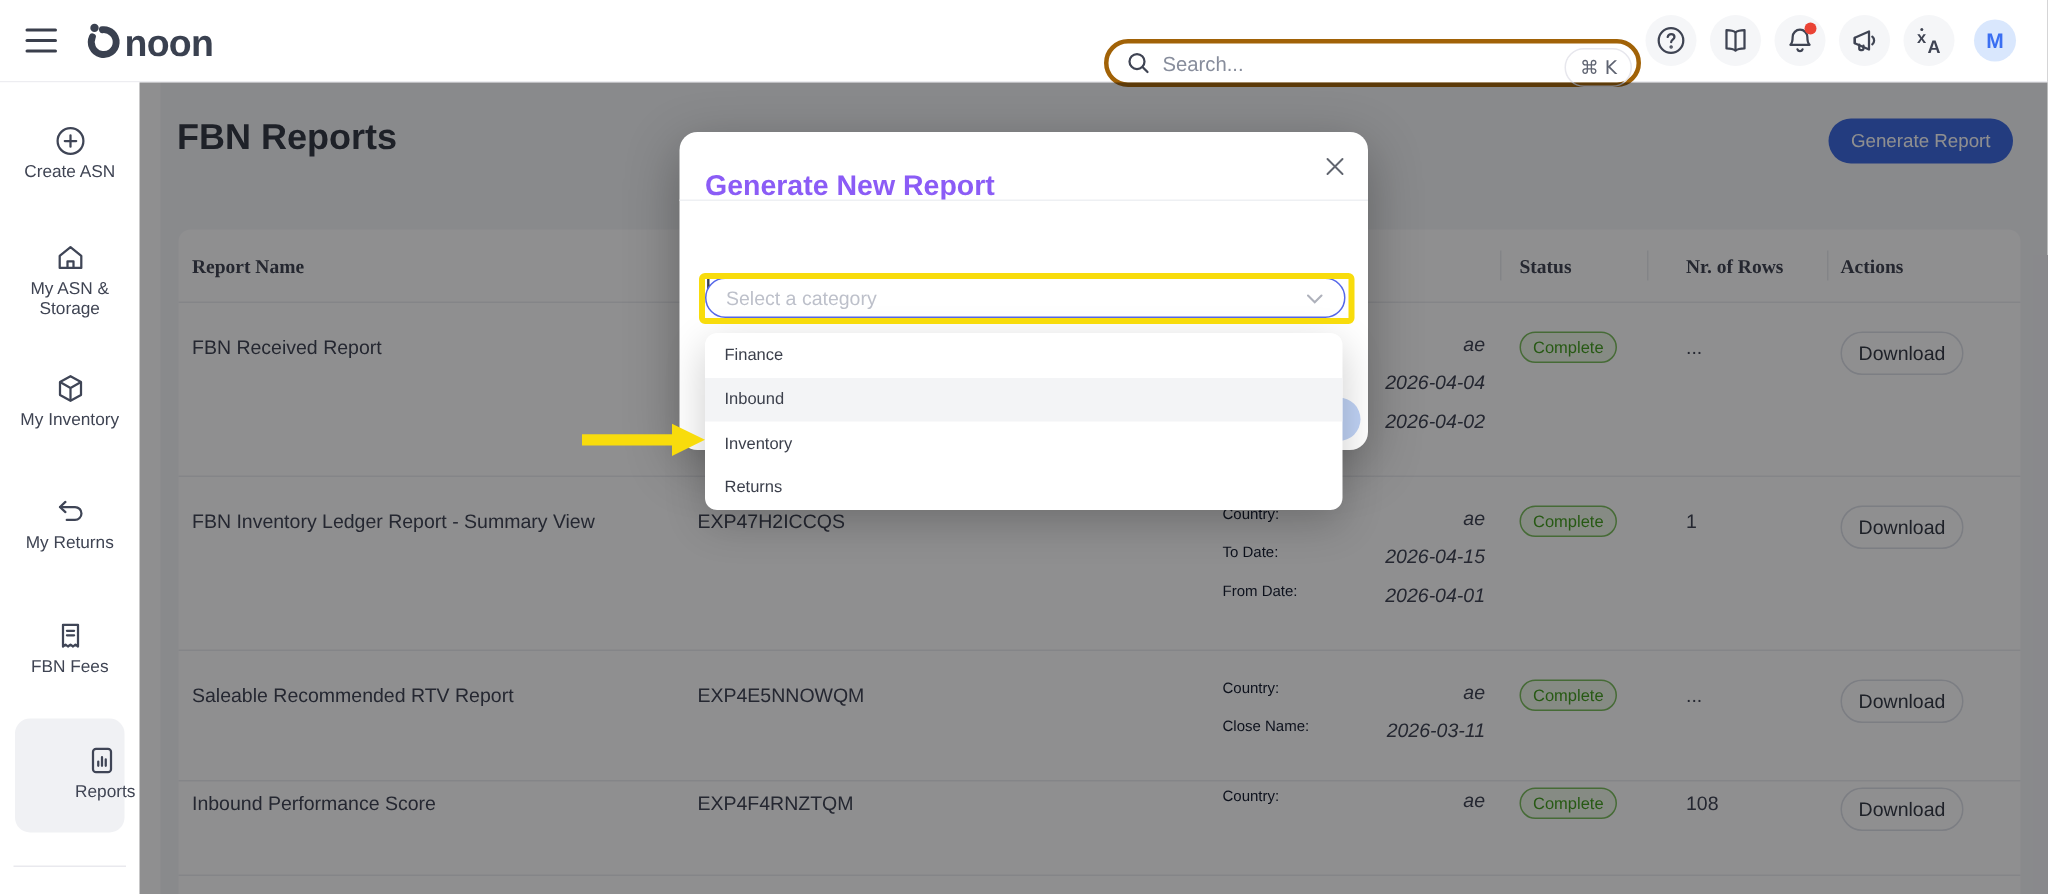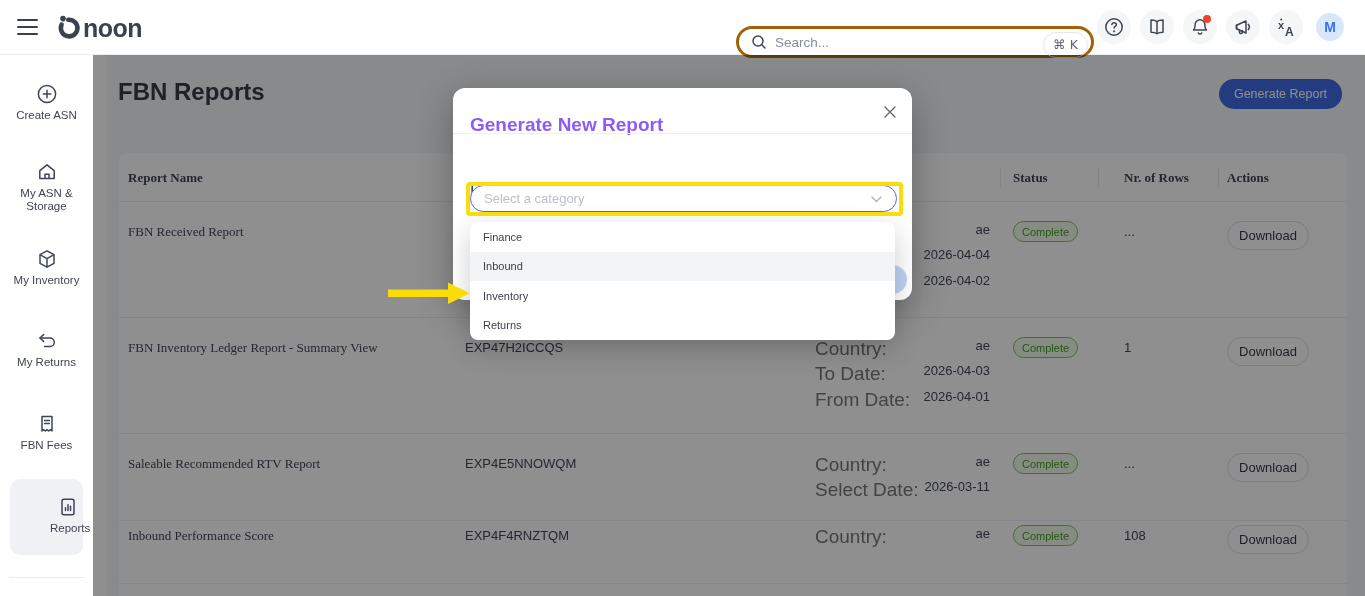--- a/index.html
+++ b/index.html
@@ -28,26 +28,26 @@
 
   
   #main { position:absolute; left:93px; top:55px; width:1272px; height:541px; background:#f4f5f8; }
   #page-title { position:absolute; left:25px; top:23px; font-size:24px; font-weight:700; color:#2f3440; }
   #gen-btn { position:absolute; left:1126px; top:24px; width:123px; height:30px; border:none; border-radius:15px; background:#3866df; color:#fff; font-size:12.5px; font-family:inherit; cursor:pointer; }
   #card { position:absolute; left:26px; top:98px; width:1228px; height:443px; background:#fff; border-radius:8px 8px 0 0; }
   .th { position:absolute; top:17px; font-size:13px; font-weight:700; color:#3b404e;font-family:Liberation Serif, serif; }
   .vsep { position:absolute; top:14px; width:1px; height:20px; background:#e9ebef; }
   .hsep { position:absolute; left:0; width:1228px; height:1px; background:#ebedf1; }
   .trow { position:absolute; left:0; width:1228px; }
-  .c-name { position:absolute; left:9px; top:23px; font-size:13px; color:#3b4050;font-family:Liberation Serif, serif; }
+  .c-name { position:absolute; left:9px; top:23px; font-size:13px; color:#3b4050; }
   .c-id { position:absolute; left:346px; top:23px; font-size:13px; color:#3b4050; }
   .c-details { position:absolute; left:696px; top:16px; width:175px; }
   .dline { position:relative; height:25.3px; }
-  .dlabel { position:absolute; left:0; top:5px; font-size:19px; color:#737373; }
-  .dvalue { position:absolute; right:0; top:5px; font-size:13px; color:#3b4050; }
+  .dlabel { position:absolute; left:0; top:5px; font-size:10px; color:#0f172a; }
+  .dvalue { position:absolute; right:0; top:5px; font-size:13px; color:#3b4050;font-style:italic; }
   .badge { position:absolute; left:894px; top:20px; height:21px; padding:0 8px; border:1px solid #79bd5a; border-radius:11px; background:#eff8e9; color:#3f9c1a; font-size:11px; display:inline-flex; align-items:center; }
   .c-rows { position:absolute; left:1005px; top:23px; font-size:13px; color:#3b4050; }
   .dl-btn { position:absolute; left:1108px; top:20px; width:82px; height:29px; border:1px solid #dcdfe7; border-radius:15px; background:#fff; color:#2f3440; font-size:13px; font-family:inherit; cursor:pointer; }
 
   #overlay { position:absolute; left:0; top:0; width:1272px; height:541px; background:rgba(10,10,12,0.46); z-index:10; }
 
   
   #modal { position:absolute; left:453px; top:88px; width:459px; height:212px; background:#fff; border-radius:12px; z-index:20; box-shadow:0 10px 36px rgba(0,0,0,0.3); }
   #modal-title { position:absolute; left:17px; top:14px; font-size:19px; font-weight:700; color:#8b5cf6;margin-top:12px; }
   #modal-close { position:absolute; right:16px; top:16px; cursor:pointer; }
@@ -219,41 +219,41 @@
         <div class="trow" style="top: 164px; height: 116px;">
           <span class="c-name">FBN Inventory Ledger Report - Summary View</span>
           <span class="c-id">EXP47H2ICCQS</span>
           <div class="c-details">
             <div class="dline">
               <span class="dlabel">Country:</span>
               <span class="dvalue">ae</span>
             </div>
             <div class="dline">
               <span class="dlabel">To Date:</span>
-              <span class="dvalue">2026-04-03</span>
+              <span class="dvalue">2026-04-15</span>
             </div>
             <div class="dline">
               <span class="dlabel">From Date:</span>
               <span class="dvalue">2026-04-01</span>
             </div>
           </div>
           <span class="badge">Complete</span>
           <span class="c-rows">1</span>
           <button class="dl-btn">Download</button>
         </div>
         <div class="trow" style="top: 280px; height: 87px;">
           <span class="c-name">Saleable Recommended RTV Report</span>
           <span class="c-id">EXP4E5NNOWQM</span>
           <div class="c-details">
             <div class="dline">
               <span class="dlabel">Country:</span>
               <span class="dvalue">ae</span>
             </div>
             <div class="dline">
-              <span class="dlabel">Select Date:</span>
+              <span class="dlabel">Close Name:</span>
               <span class="dvalue">2026-03-11</span>
             </div>
           </div>
           <span class="badge">Complete</span>
           <span class="c-rows">...</span>
           <button class="dl-btn">Download</button>
         </div>
         <div class="trow" style="top: 352px; height: 63px;">
           <span class="c-name">Inbound Performance Score</span>
           <span class="c-id">EXP4F4RNZTQM</span>

